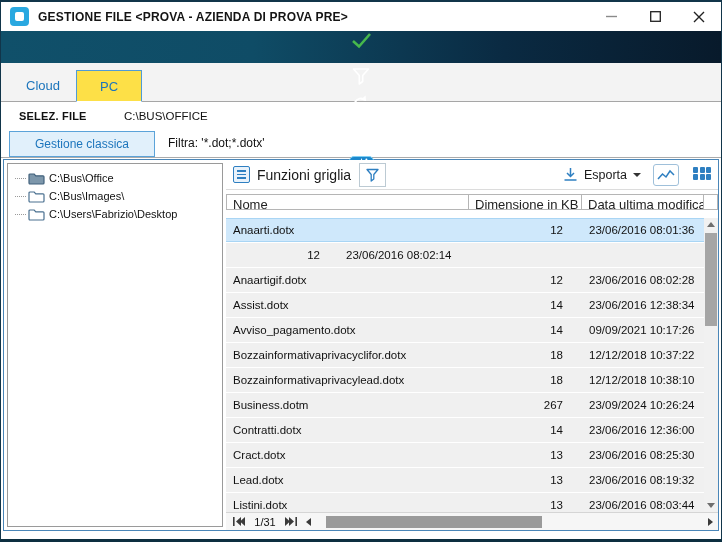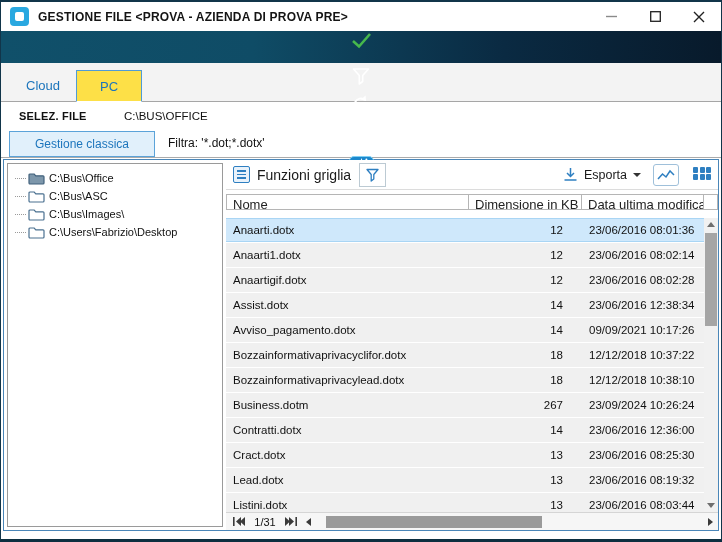--- a/index.html
+++ b/index.html
@@ -189,27 +189,20 @@
 
   <div class="content">
 
     <div class="tree-panel">
       <div class="tree-item">
         <span class="tree-dots"></span>
         <svg width="17" height="13">
             <path d="M1 3 a1 1 0 0 1 1-1 h4.2 l1.6 1.8 h7.2 a1 1 0 0 1 1 1 v6.2 a1 1 0 0 1 -1 1 h-13 a1 1 0 0 1 -1 -1 Z" fill="#7d97ab" stroke="#41617c" stroke-width="1.2"></path>
           </svg>
         <span>C:\Bus\Office</span>
-      </div>
-      <div class="tree-item">
-        <span class="tree-dots"></span>
-        <svg width="17" height="13">
-            <path d="M1 3 a1 1 0 0 1 1-1 h4.2 l1.6 1.8 h7.2 a1 1 0 0 1 1 1 v6.2 a1 1 0 0 1 -1 1 h-13 a1 1 0 0 1 -1 -1 Z" fill="#fff" stroke="#4a7090" stroke-width="1.2"></path>
-          </svg>
-        <span>C:\Bus\ASC</span>
       </div>
       <div class="tree-item">
         <span class="tree-dots"></span>
         <svg width="17" height="13">
             <path d="M1 3 a1 1 0 0 1 1-1 h4.2 l1.6 1.8 h7.2 a1 1 0 0 1 1 1 v6.2 a1 1 0 0 1 -1 1 h-13 a1 1 0 0 1 -1 -1 Z" fill="#fff" stroke="#4a7090" stroke-width="1.2"></path>
           </svg>
         <span>C:\Bus\Images\</span>
       </div>
       <div class="tree-item">
         <span class="tree-dots"></span>
@@ -269,21 +262,20 @@
         </div>
 
         <div class="tbody">
           <div class="rows">
             <div class="trow selected">
               <span class="td-nome">Anaarti.dotx</span>
               <span class="td-kb">12</span>
               <span class="td-data">23/06/2016 08:01:36</span>
             </div>
             <div class="trow">
-              <span class="td-nome">Anaarti1.dotx</span>
               <span class="td-kb">12</span>
               <span class="td-data">23/06/2016 08:02:14</span>
             </div>
             <div class="trow">
               <span class="td-nome">Anaartigif.dotx</span>
               <span class="td-kb">12</span>
               <span class="td-data">23/06/2016 08:02:28</span>
             </div>
             <div class="trow">
               <span class="td-nome">Assist.dotx</span>

